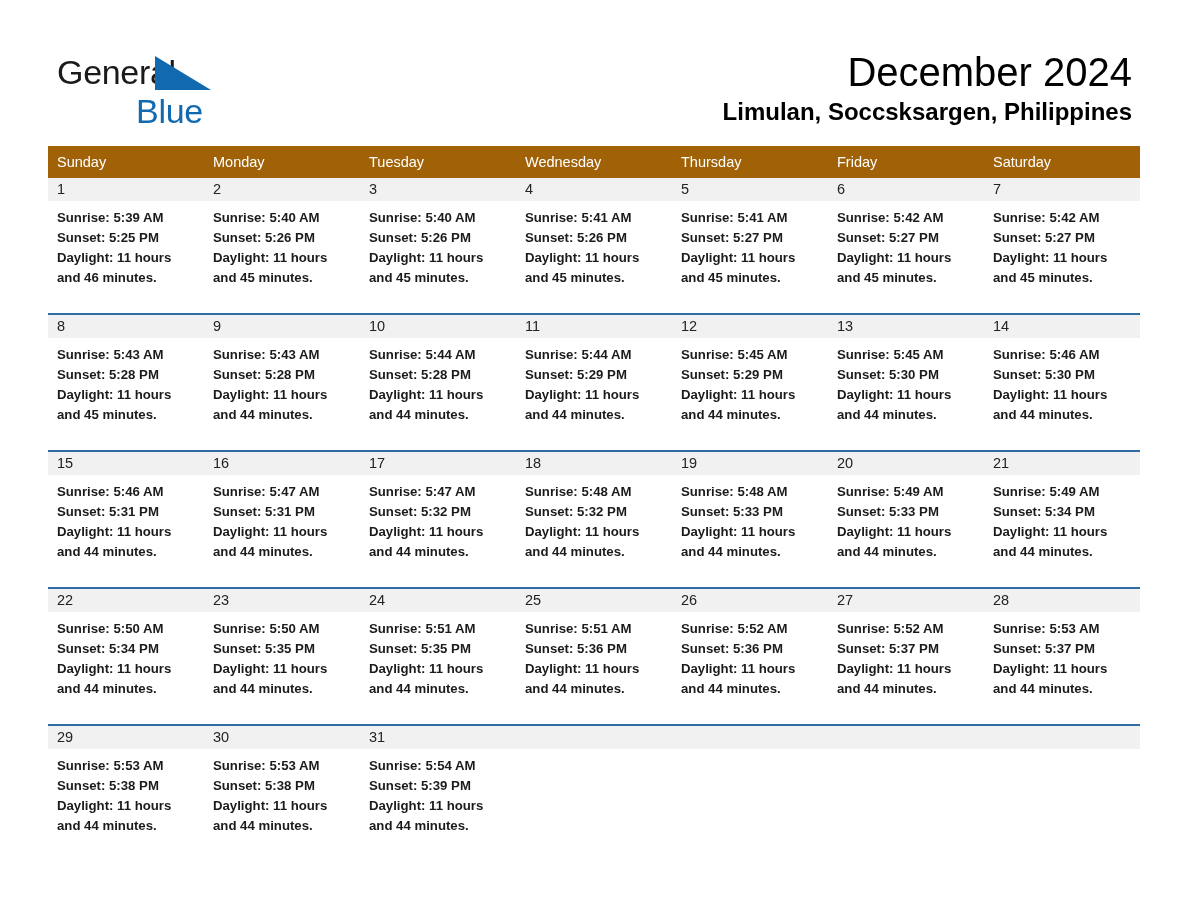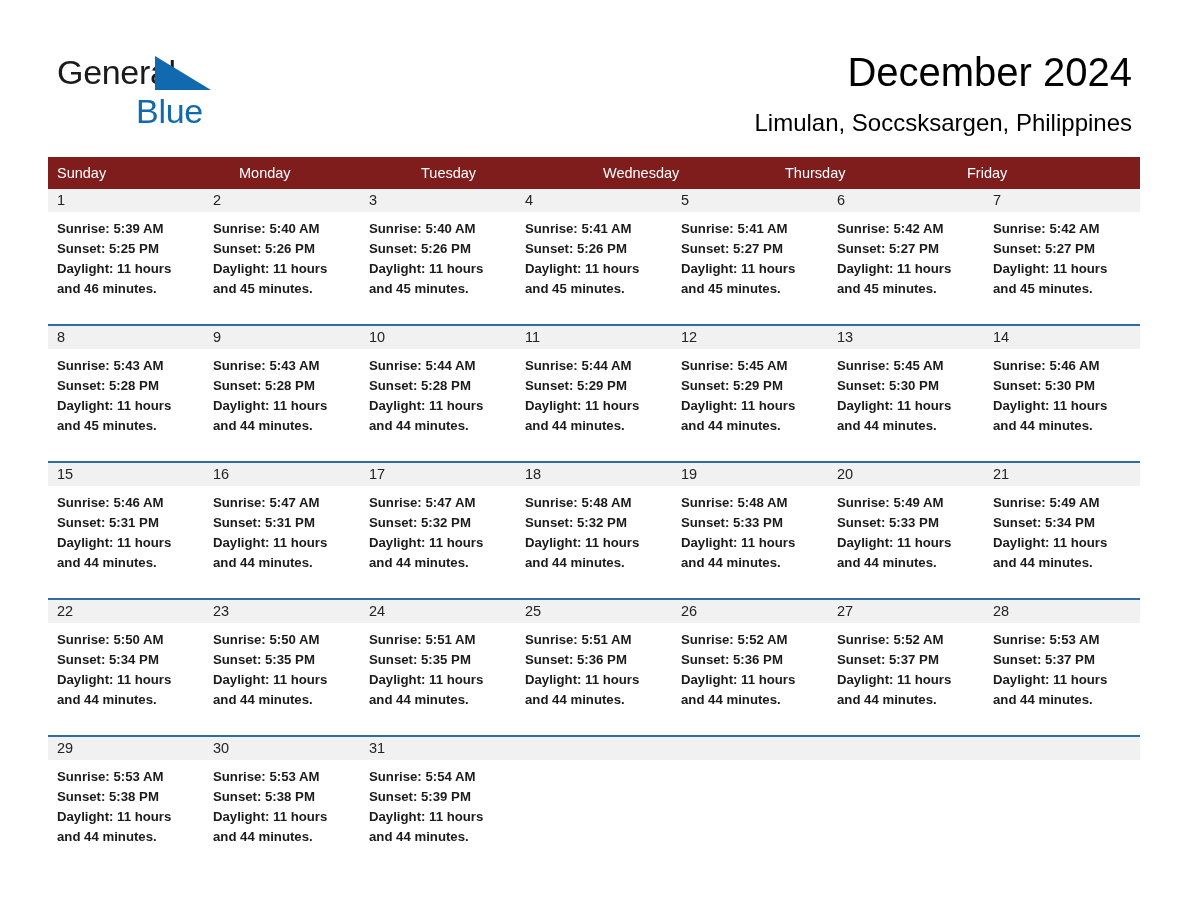--- a/index.html
+++ b/index.html
@@ -67,35 +67,35 @@
   }
   .cal-title {
     font-size: 40px;
     line-height: 48px;
     font-weight: 400;
     color: #000000;
     letter-spacing: 0px;
     text-align: right;
   }
   .cal-subtitle {
-    margin-top: 13px;
+    margin-top: 2px;
     font-size: 24px;
     line-height: 28px;
-    font-weight: 400;
+    font-weight: 700;
     color: #000000;
   }
 
   
   .calendar {
     margin: 20px 48px 0 48px;
     width: 1092px;
   }
   .weekday-row {
     display: flex;
-    background: #7f1d1d;
+    background: #a16207;
     height: 32px;
   }
   .weekday {
     flex: 1 1 0;
     min-width: 0;
     color: #ffffff;
     font-size: 14.5px;
     line-height: 32px;
     padding-left: 9px;
     box-sizing: border-box;
@@ -162,20 +162,21 @@
 
   <div class="calendar">
 
     <div class="weekday-row">
       <div class="weekday">Sunday</div>
       <div class="weekday">Monday</div>
       <div class="weekday">Tuesday</div>
       <div class="weekday">Wednesday</div>
       <div class="weekday">Thursday</div>
       <div class="weekday">Friday</div>
+      <div class="weekday">Saturday</div>
     </div>
 
     <div class="week-row first">
       <div class="day-cell">
         <div class="day-num-band">
             <span class="day-num">1</span>
           </div>
         <div class="day-body">
           <div>Sunrise: 5:39 AM</div>
           <div>Sunset: 5:25 PM</div>

